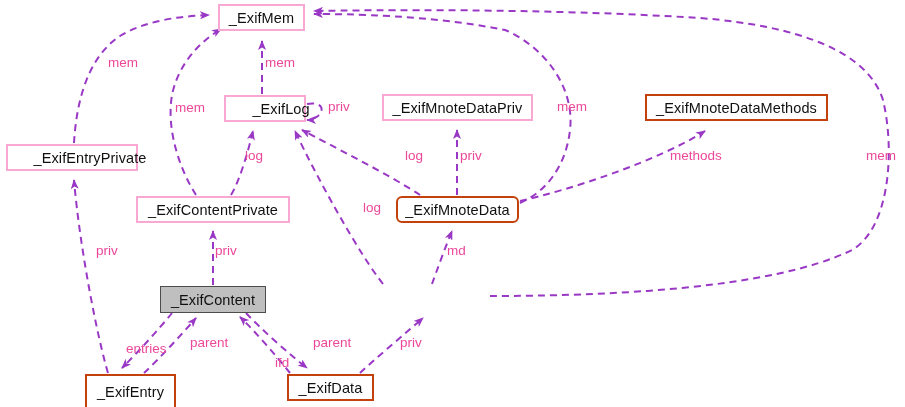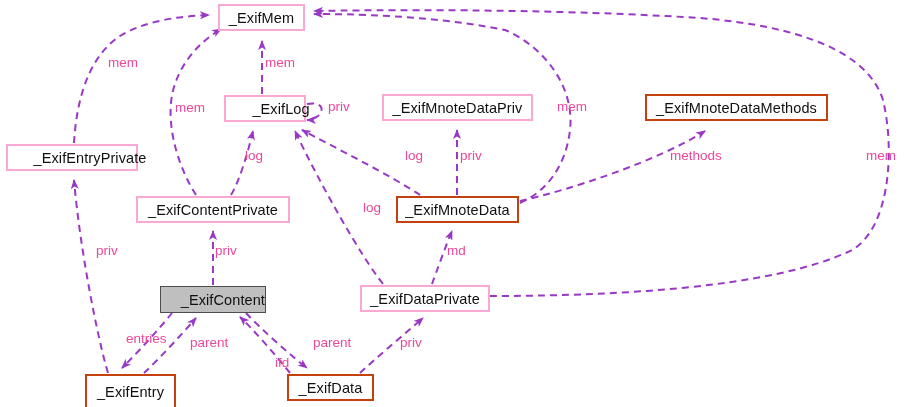--- a/index.html
+++ b/index.html
@@ -124,31 +124,28 @@
   </div>
 
   <div class="node-box strong" style="left:645px; top:94px; width:183px; height:27px;">
     <span>_ExifMnoteDataMethods</span>
   </div>
 
   <div class="node-box" style="left:136px; top:196px; width:154px; height:27px;">
     <span>_ExifContentPrivate</span>
   </div>
 
-  <div class="node-box strong" style="left:396px; top:196px; width:123px; height:27px;">
+  <div class="node-box strong" style="left:396px; top:196px; width:123px; height:27px;border-radius:6px;">
     <span>_ExifMnoteData</span>
   </div>
 
-  <div class="node-box current" style="left:160px; top:286px; width:106px; height:27px;justify-content:flex-end;">
+  <div class="node-box current" style="left:160px; top:286px; width:106px; height:27px;">
     <span>_ExifContent</span>
   </div>
 
-  <div class="node-box" style="left:360px; top:285px; width:130px; height:27px;">
-    <span>_ExifDataPrivate</span>
-  </div>
 
   <div class="node-box strong" style="left:85px; top:374px; width:91px; height:36px;">
     <span>_ExifEntry</span>
   </div>
 
   <div class="node-box strong" style="left:287px; top:374px; width:87px; height:27px;">
     <span>_ExifData</span>
   </div>
 
   <div class="edge-label" style="left:108px; top:55px;">mem</div>
@@ -158,19 +155,19 @@
   <div class="edge-label" style="left:866px; top:148px;">mem</div>
   <div class="edge-label" style="left:328px; top:99px;">priv</div>
   <div class="edge-label" style="left:245px; top:148px;">log</div>
   <div class="edge-label" style="left:405px; top:148px;">log</div>
   <div class="edge-label" style="left:363px; top:200px;">log</div>
   <div class="edge-label" style="left:460px; top:148px;">priv</div>
   <div class="edge-label" style="left:670px; top:148px;">methods</div>
   <div class="edge-label" style="left:96px; top:243px;">priv</div>
   <div class="edge-label" style="left:215px; top:243px;">priv</div>
   <div class="edge-label" style="left:447px; top:243px;">md</div>
-  <div class="edge-label" style="left:126px; top:331px;">entries</div>
+  <div class="edge-label" style="left:126px; top:341px;">entries</div>
   <div class="edge-label" style="left:190px; top:335px;">parent</div>
   <div class="edge-label" style="left:275px; top:335px;margin-top:20px;">ifd</div>
   <div class="edge-label" style="left:313px; top:335px;">parent</div>
   <div class="edge-label" style="left:400px; top:335px;">priv</div>
 
 </div>
 
 </body></html>

